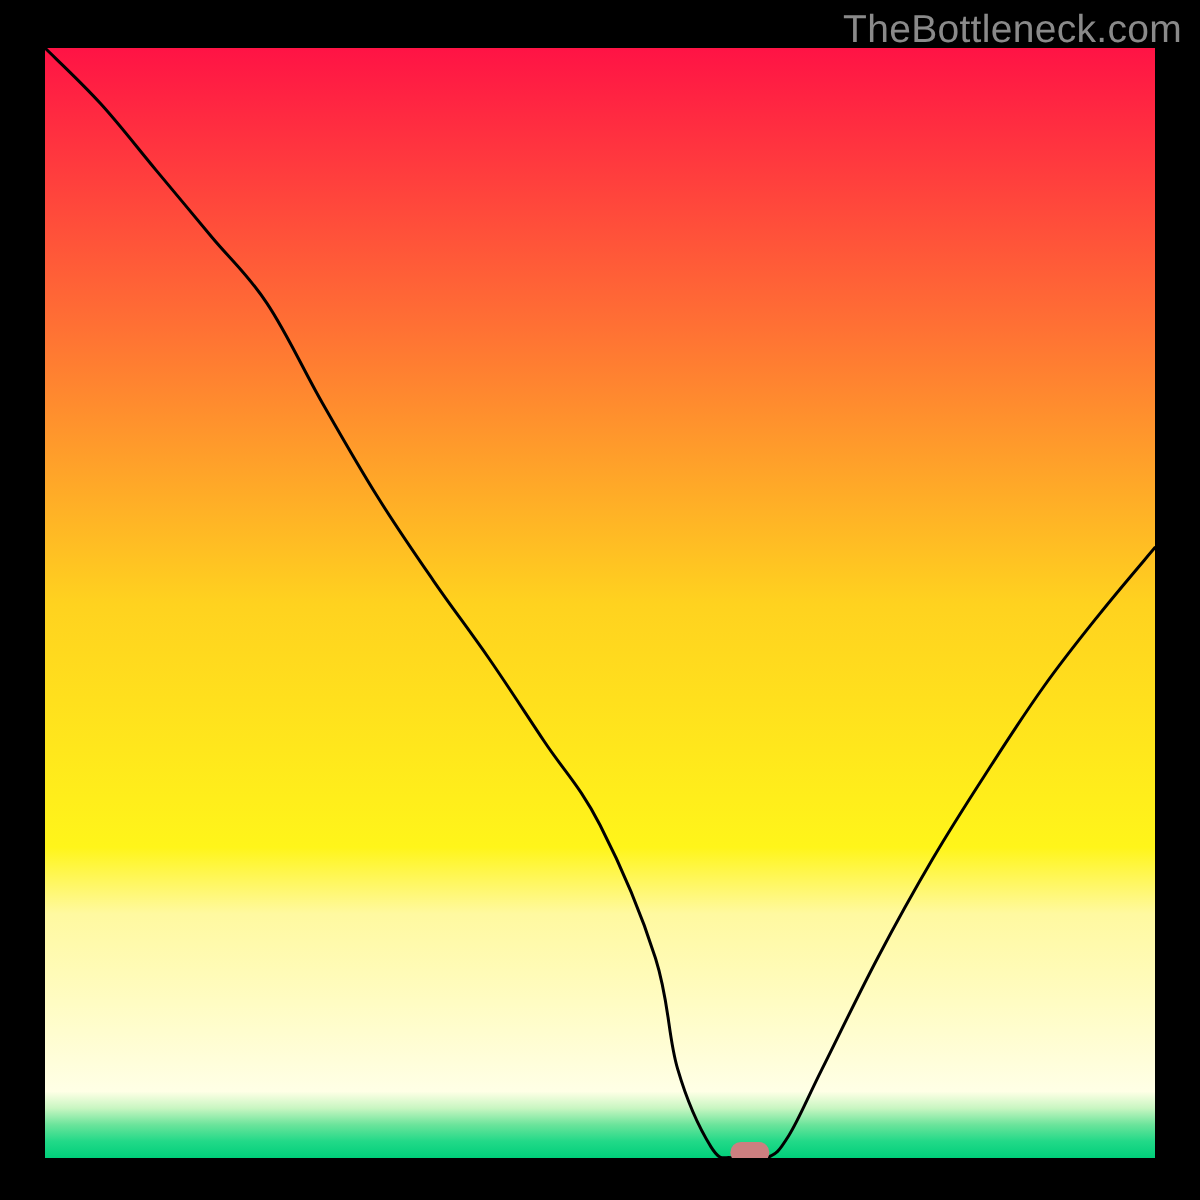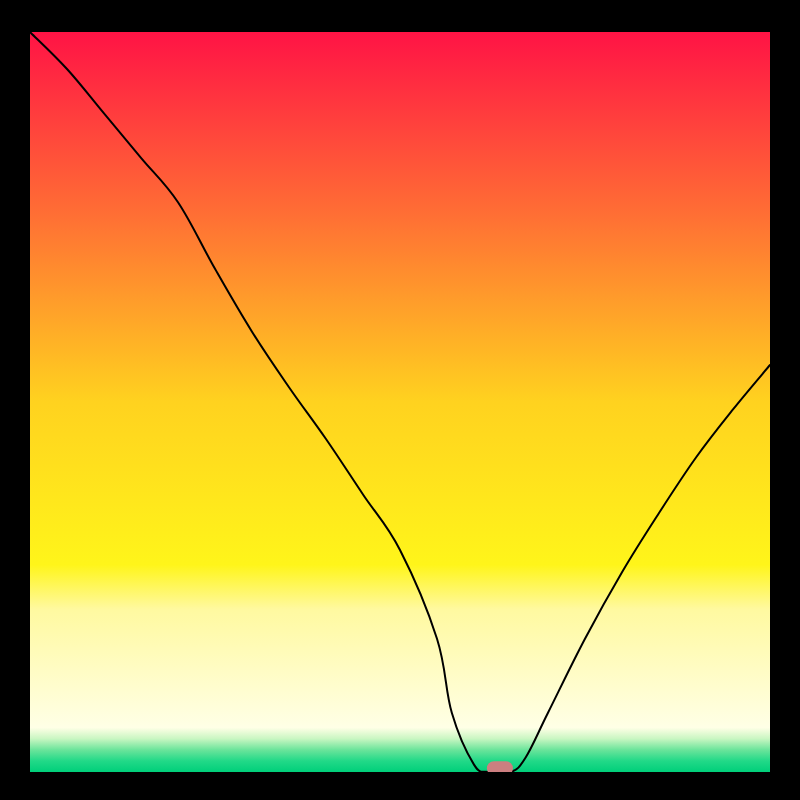--- a/index.html
+++ b/index.html
@@ -26,20 +26,21 @@
     z-index: 10;
   }
   svg {
     display: block;
   }
 </style>
 </head>
 <body>
 <div class="container">
 
+<div class="watermark">TheBottleneck.com</div>
 
 <svg id="chart" width="800" height="800">
       <defs>
         <linearGradient id="bg-grad" x1="0" y1="0" x2="0" y2="1">
           <stop offset="0%" stop-color="#ff1345"></stop>
           <stop offset="25%" stop-color="#ff7034"></stop>
           <stop offset="50%" stop-color="#ffd21f"></stop>
           <stop offset="72%" stop-color="#fff51a"></stop>
           <stop offset="78%" stop-color="#fff9a0"></stop>
           <stop offset="94%" stop-color="#ffffe6"></stop>

